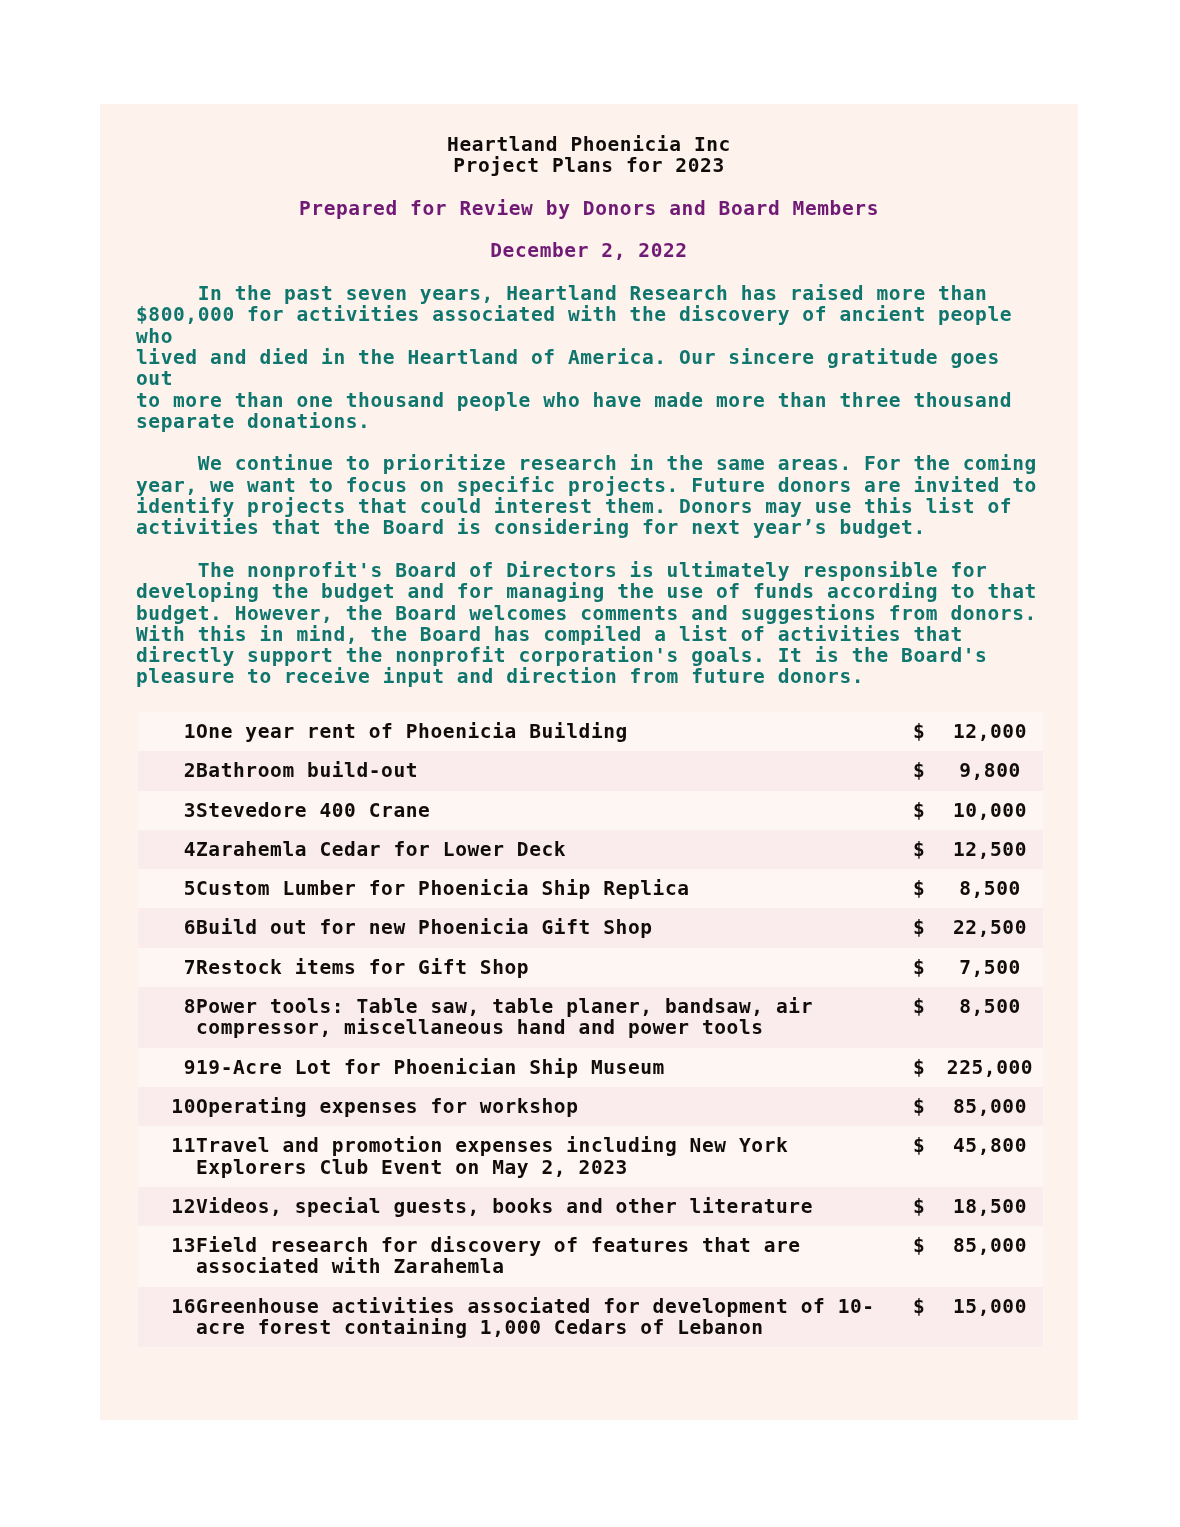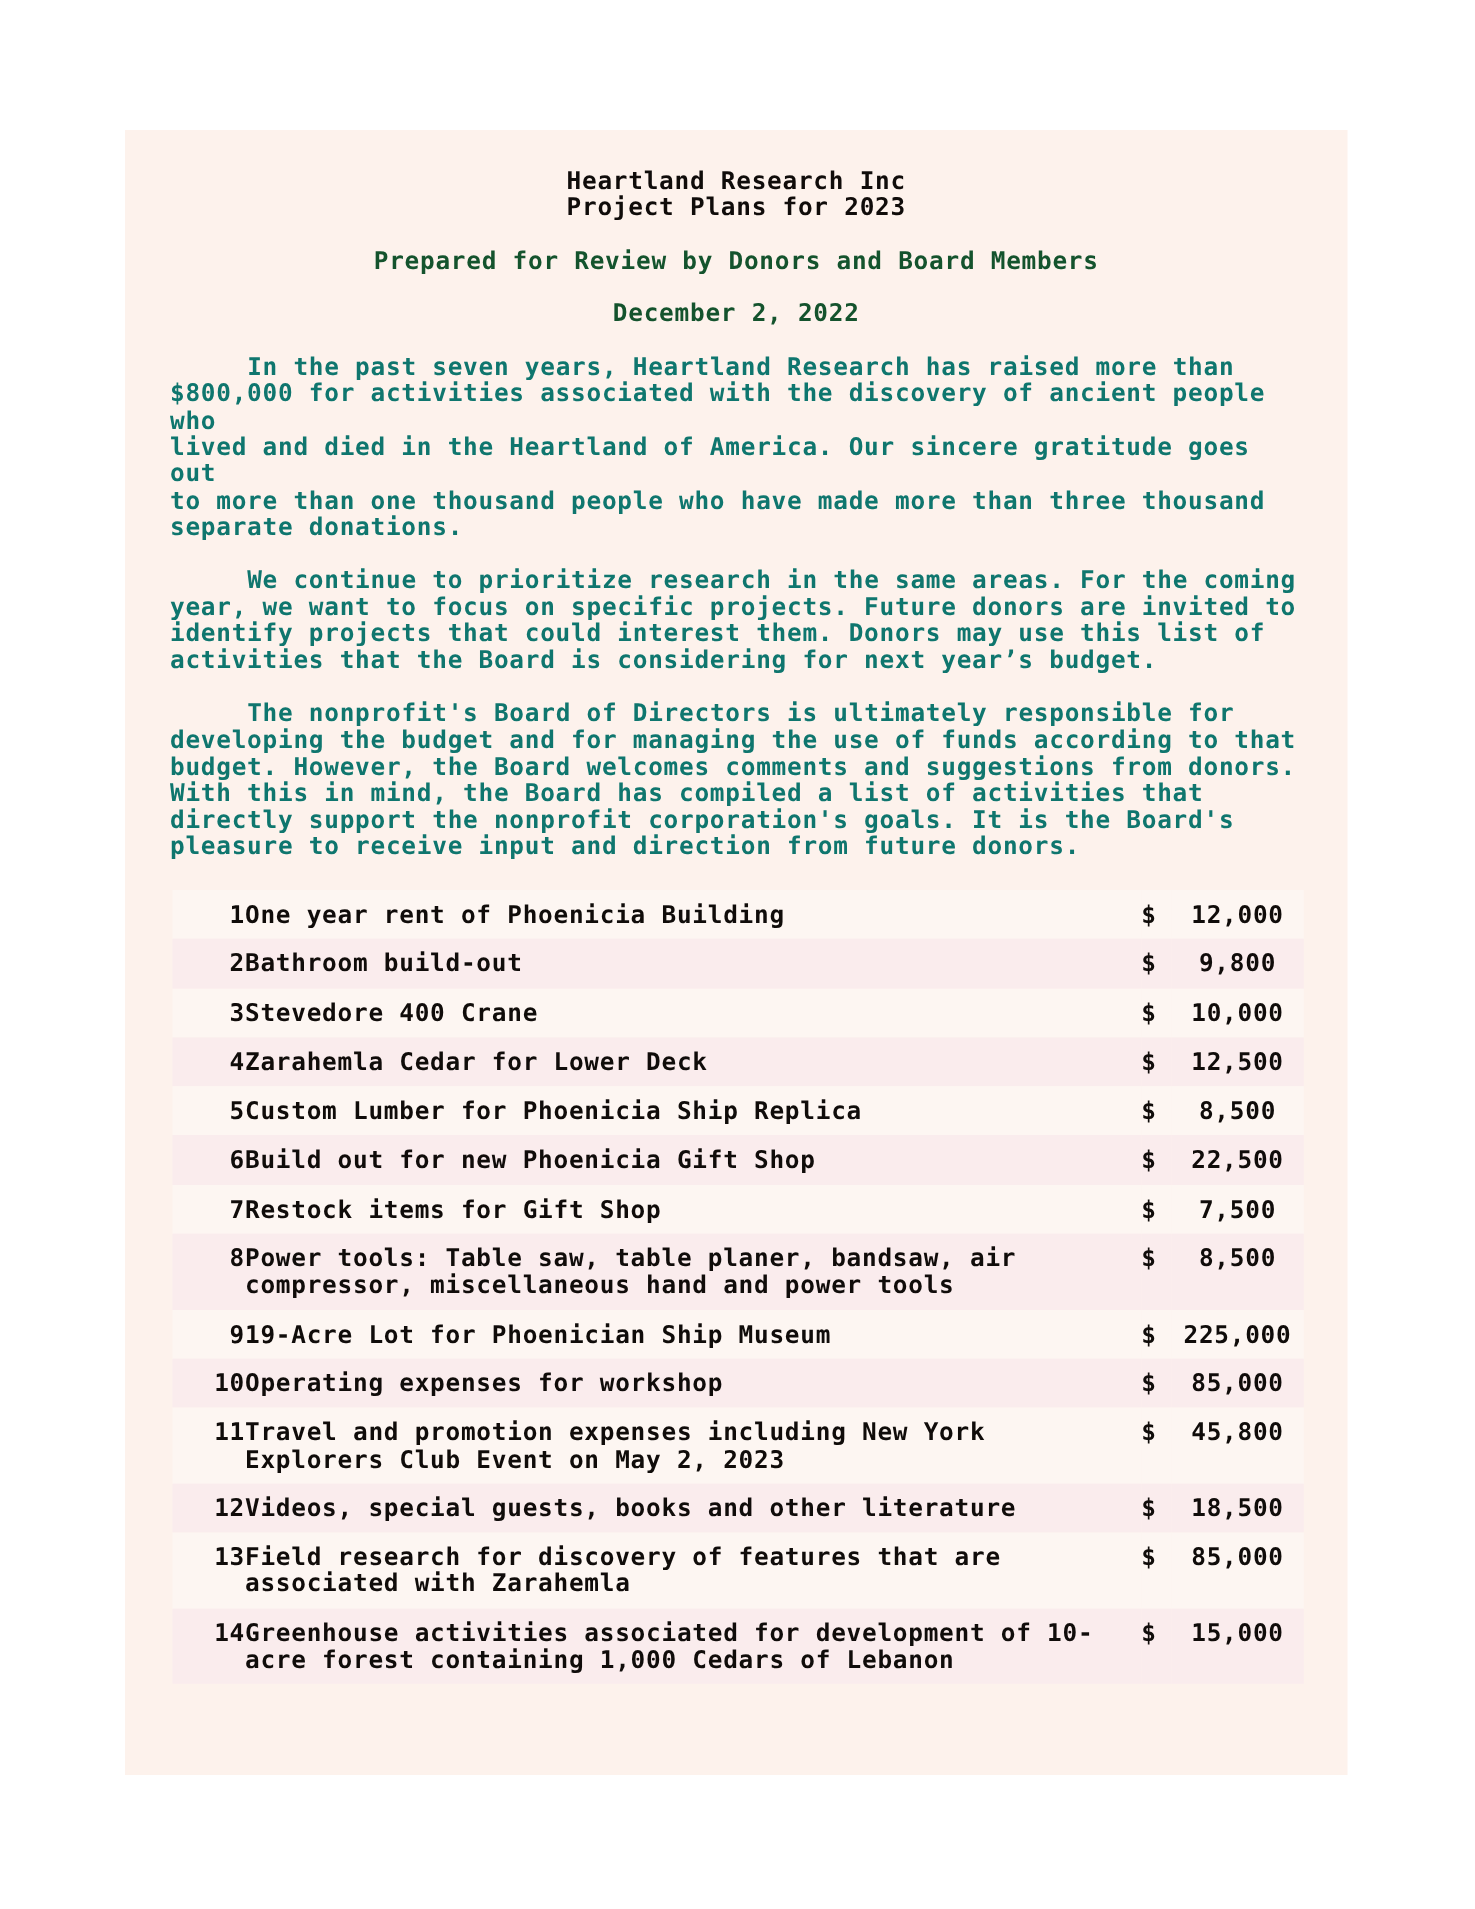--- a/index.html
+++ b/index.html
@@ -43,21 +43,21 @@
   }
   .title-line { white-space: pre; }
 
   .spacer-line { height: 21.3px; }
 
   .subtitle {
     text-align: center;
     font-weight: bold;
     font-size: 19.5px;
     line-height: 21.3px;
-    color: #14532d;
+    color: #701a75;
     letter-spacing: 0.6px;
     white-space: pre;
   }
 
   .para {
     font-weight: bold;
     font-size: 19.5px;
     line-height: 21.3px;
     color: #0f766e;
     letter-spacing: 0.6px;
@@ -110,21 +110,21 @@
   }
 </style>
 </head>
 <body>
 
 <div class="page">
 
   <div class="doc-body">
 
     <div class="title-block">
-      <div class="title-line">Heartland Research Inc</div>
+      <div class="title-line">Heartland Phoenicia Inc</div>
       <div class="title-line">Project Plans for 2023</div>
     </div>
 
     <div class="spacer-line"></div>
 
     <div class="subtitle">Prepared for Review by Donors and Board Members</div>
 
     <div class="spacer-line"></div>
 
     <div class="subtitle">December 2, 2022</div>
@@ -235,21 +235,21 @@
           <td class="col-amount">18,500</td>
         </tr>
         <tr class="odd">
           <td class="col-index">13</td>
           <td class="col-desc">Field research for discovery of features that are
 associated with Zarahemla</td>
           <td class="col-currency">$</td>
           <td class="col-amount">85,000</td>
         </tr>
         <tr class="even">
-          <td class="col-index">14</td>
+          <td class="col-index">16</td>
           <td class="col-desc">Greenhouse activities associated for development of 10-
 acre forest containing 1,000 Cedars of Lebanon</td>
           <td class="col-currency">$</td>
           <td class="col-amount">15,000</td>
         </tr>
       </tbody>
   </table>
 
 </div>
 

